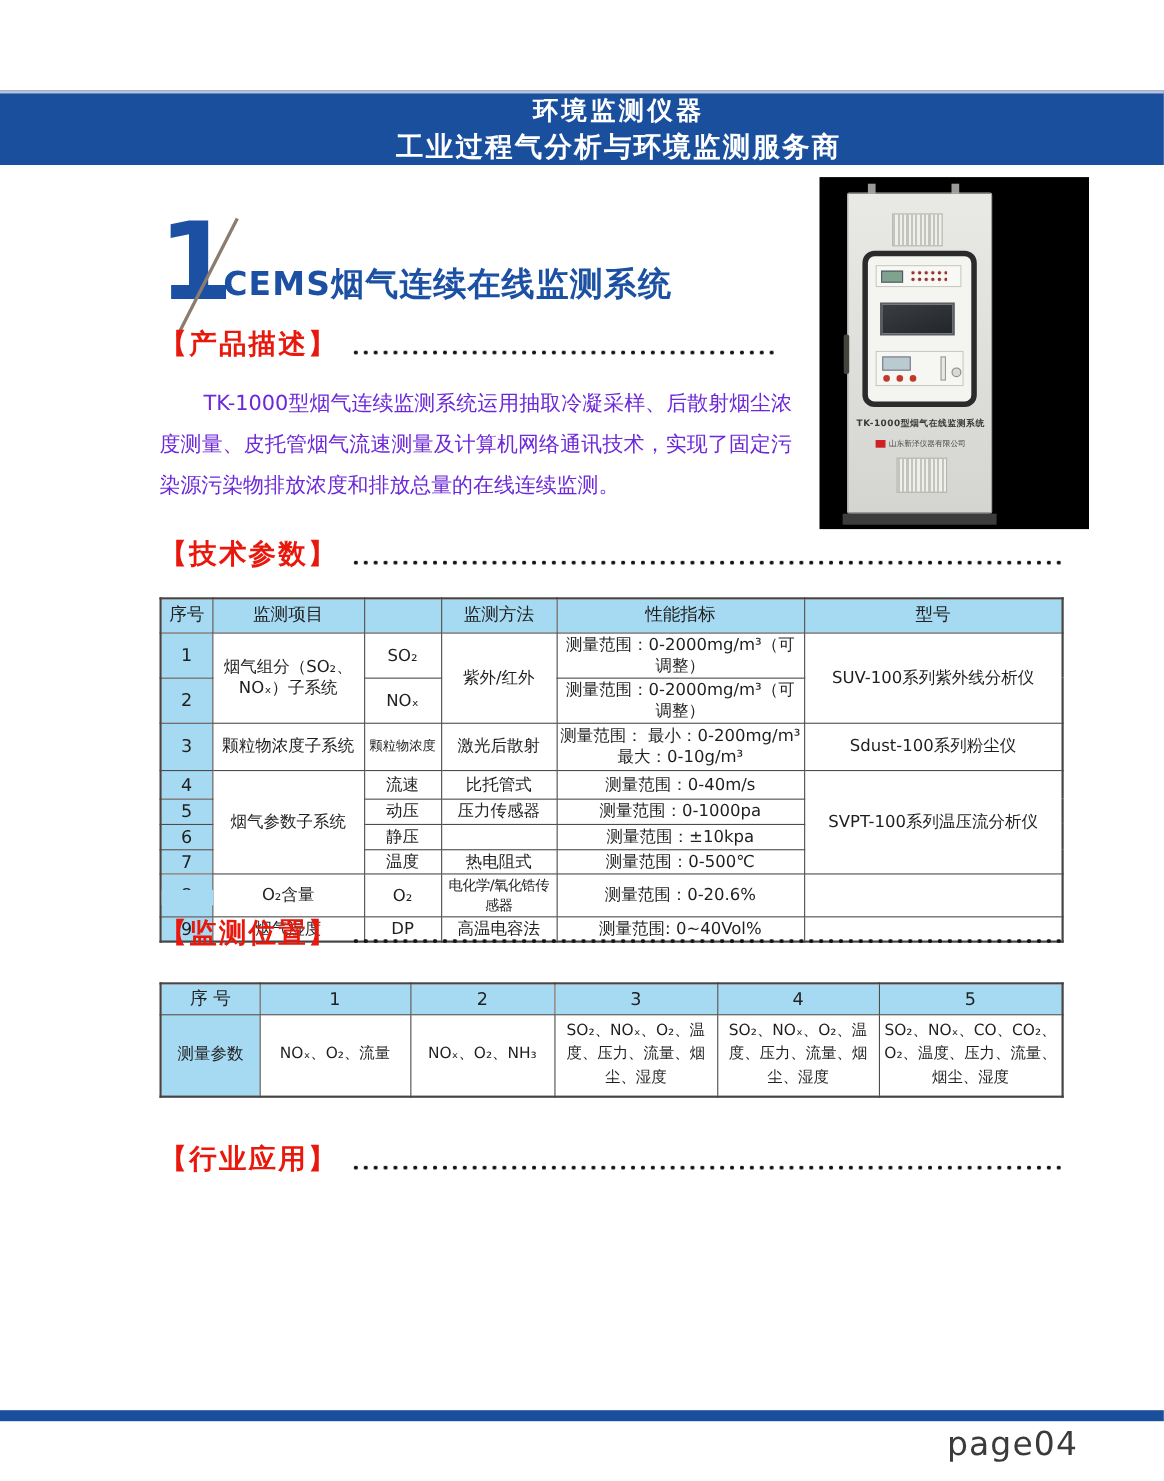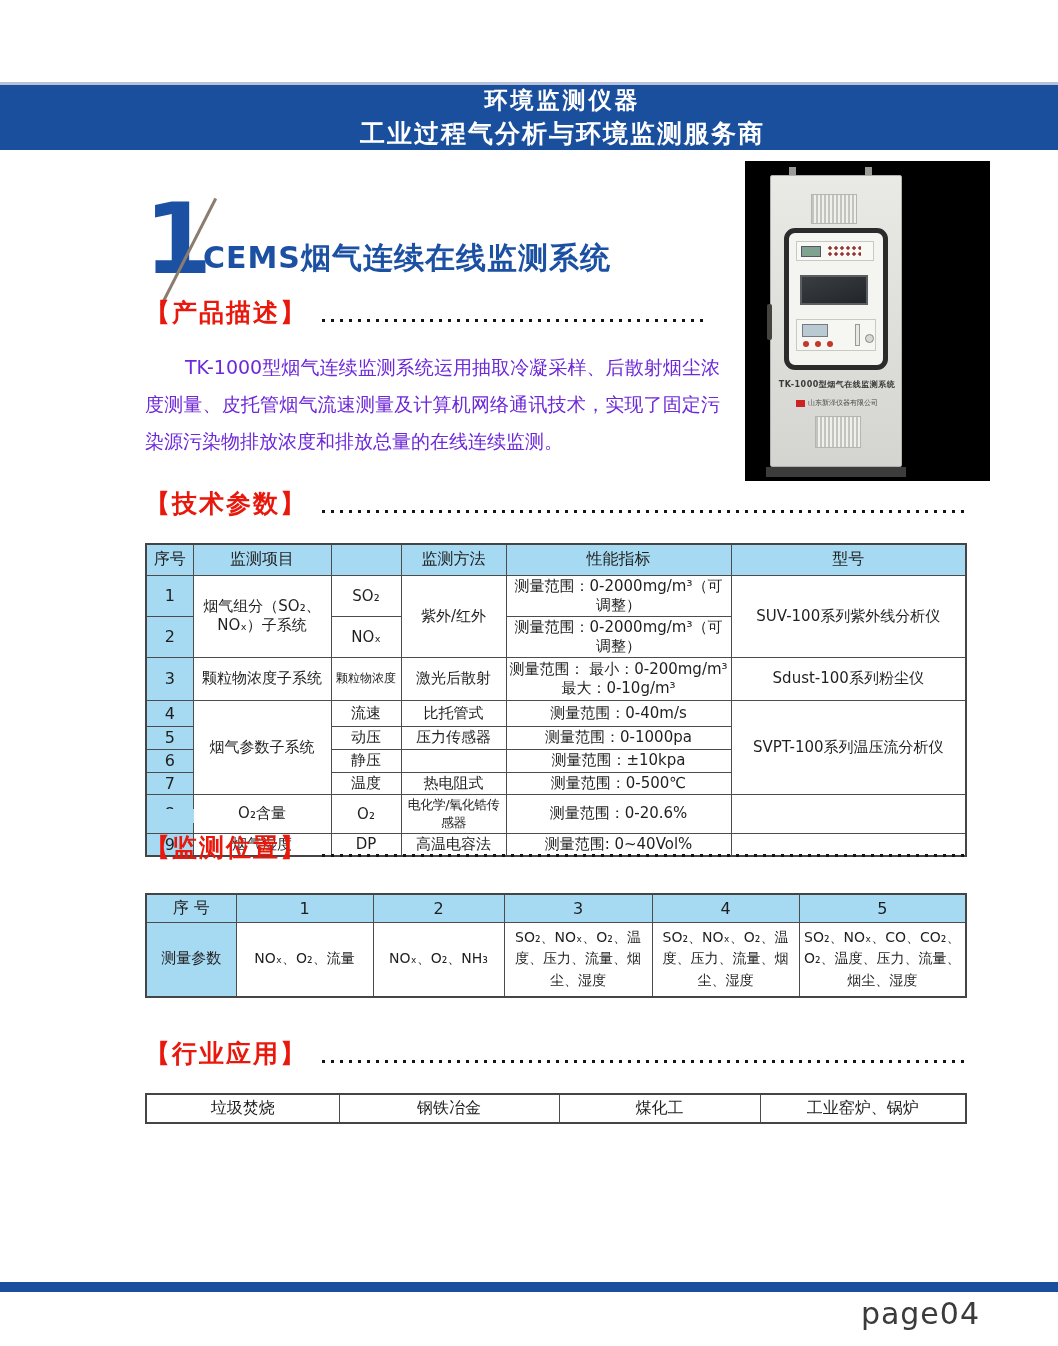--- a/index.html
+++ b/index.html
@@ -292,23 +292,17 @@
 </div>
 
 <table class="abs ind">
   <colgroup>
       <col style="width:193px">
       <col style="width:220px">
       <col style="width:201px">
       <col style="width:206px">
     </colgroup>
   <tbody>
-  <tr>
-    <td>垃圾焚烧</td>
-    <td>钢铁冶金</td>
-    <td>煤化工</td>
-    <td>工业窑炉、锅炉</td>
-  </tr>
 </tbody>
   </table>
 
 <div class="abs footbar"></div>
 <div class="abs pagenum">page04</div>
 
 </body></html>

